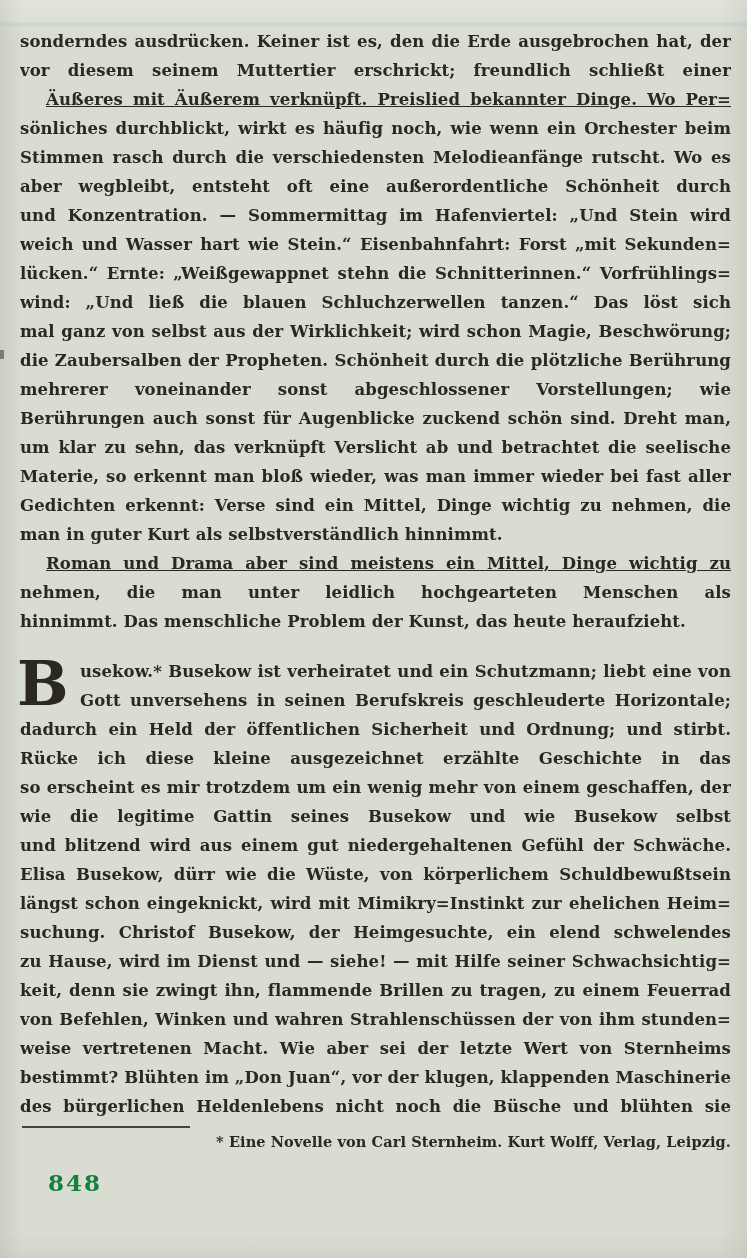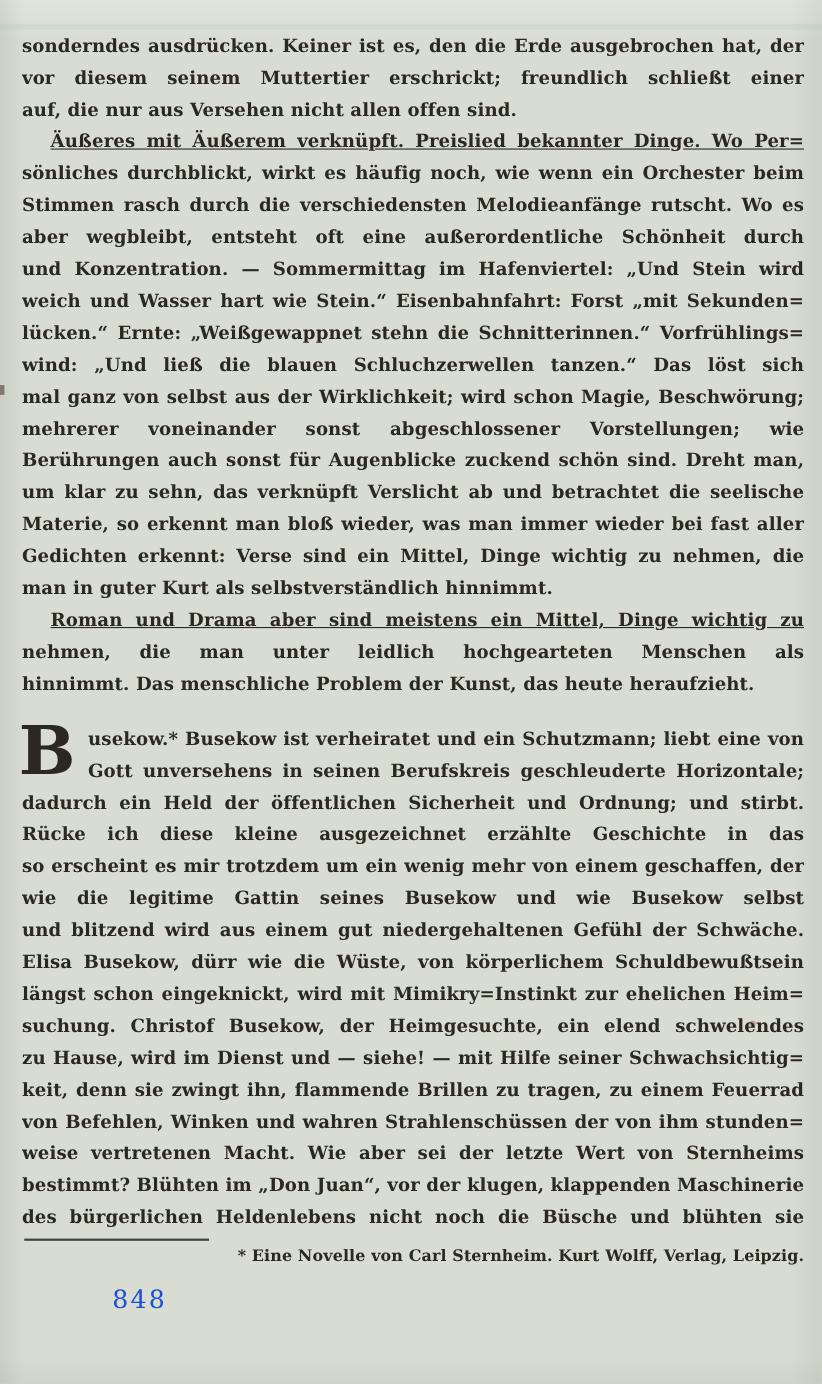--- a/index.html
+++ b/index.html
@@ -50,51 +50,51 @@
     border-top: 2px solid #45433a;
   }
   .footnote {
     margin-top: 3px;
     font-size: 14.5px; line-height: 22px;
     font-weight: bold;
     text-align: right;
     color: #2b291f;
   }
   .page-number {
-    margin-top: 16px; margin-left: 82px;
+    margin-top: 16px; margin-left: 28px;
     font-size: 23px; letter-spacing: 2px;
-    font-weight: normal;
-    color: #1d4ed8;
+    font-weight: bold;
+    color: #15803d;
   }
 </style>
 </head>
 <body>
 
 <div class="scanband"></div>
 <div class="speck-red"></div>
 <div class="speck-dark"></div>
 
 <div class="text-block">
 
   <div class="para">
     <div class="ln j">sonderndes ausdrücken. Keiner ist es, den die Erde ausgebrochen hat, der</div>
     <div class="ln j">vor diesem seinem Muttertier erschrickt; freundlich schließt einer Erlebnisse</div>
-    <div class="ln j last">auf, die nur aus Versehen nicht allen offen sind.</div>
   </div>
 
   <div class="para">
     <div class="ln j ind">Äußeres mit Äußerem verknüpft. Preislied bekannter Dinge. Wo Per=</div>
     <div class="ln j">sönliches durchblickt, wirkt es häufig noch, wie wenn ein Orchester beim</div>
     <div class="ln j">Stimmen rasch durch die verschiedensten Melodieanfänge rutscht. Wo es</div>
     <div class="ln j">aber wegbleibt, entsteht oft eine außerordentliche Schönheit durch Beobachtung</div>
     <div class="ln j">und Konzentration. — Sommermittag im Hafenviertel: „Und Stein wird</div>
     <div class="ln j">weich und Wasser hart wie Stein.“ Eisenbahnfahrt: Forst „mit Sekunden=</div>
     <div class="ln j">lücken.“ Ernte: „Weißgewappnet stehn die Schnitterinnen.“ Vorfrühlings=</div>
     <div class="ln j">wind: „Und ließ die blauen Schluchzerwellen tanzen.“ Das löst sich manch=</div>
     <div class="ln j">mal ganz von selbst aus der Wirklichkeit; wird schon Magie, Beschwörung;</div>
+    <div class="ln j">die Zaubersalben der Propheten. Schönheit durch die plötzliche Berührung</div>
     <div class="ln j">mehrerer voneinander sonst abgeschlossener Vorstellungen; wie unbegreifliche</div>
     <div class="ln j">Berührungen auch sonst für Augenblicke zuckend schön sind. Dreht man,</div>
     <div class="ln j">um klar zu sehn, das verknüpft Verslicht ab und betrachtet die seelische</div>
     <div class="ln j">Materie, so erkennt man bloß wieder, was man immer wieder bei fast aller</div>
     <div class="ln j">Gedichten erkennt: Verse sind ein Mittel, Dinge wichtig zu nehmen, die</div>
     <div class="ln j last">man in guter Kurt als selbstverständlich hinnimmt.</div>
   </div>
 
   <div class="para">
     <div class="ln j ind">Roman und Drama aber sind meistens ein Mittel, Dinge wichtig zu</div>

